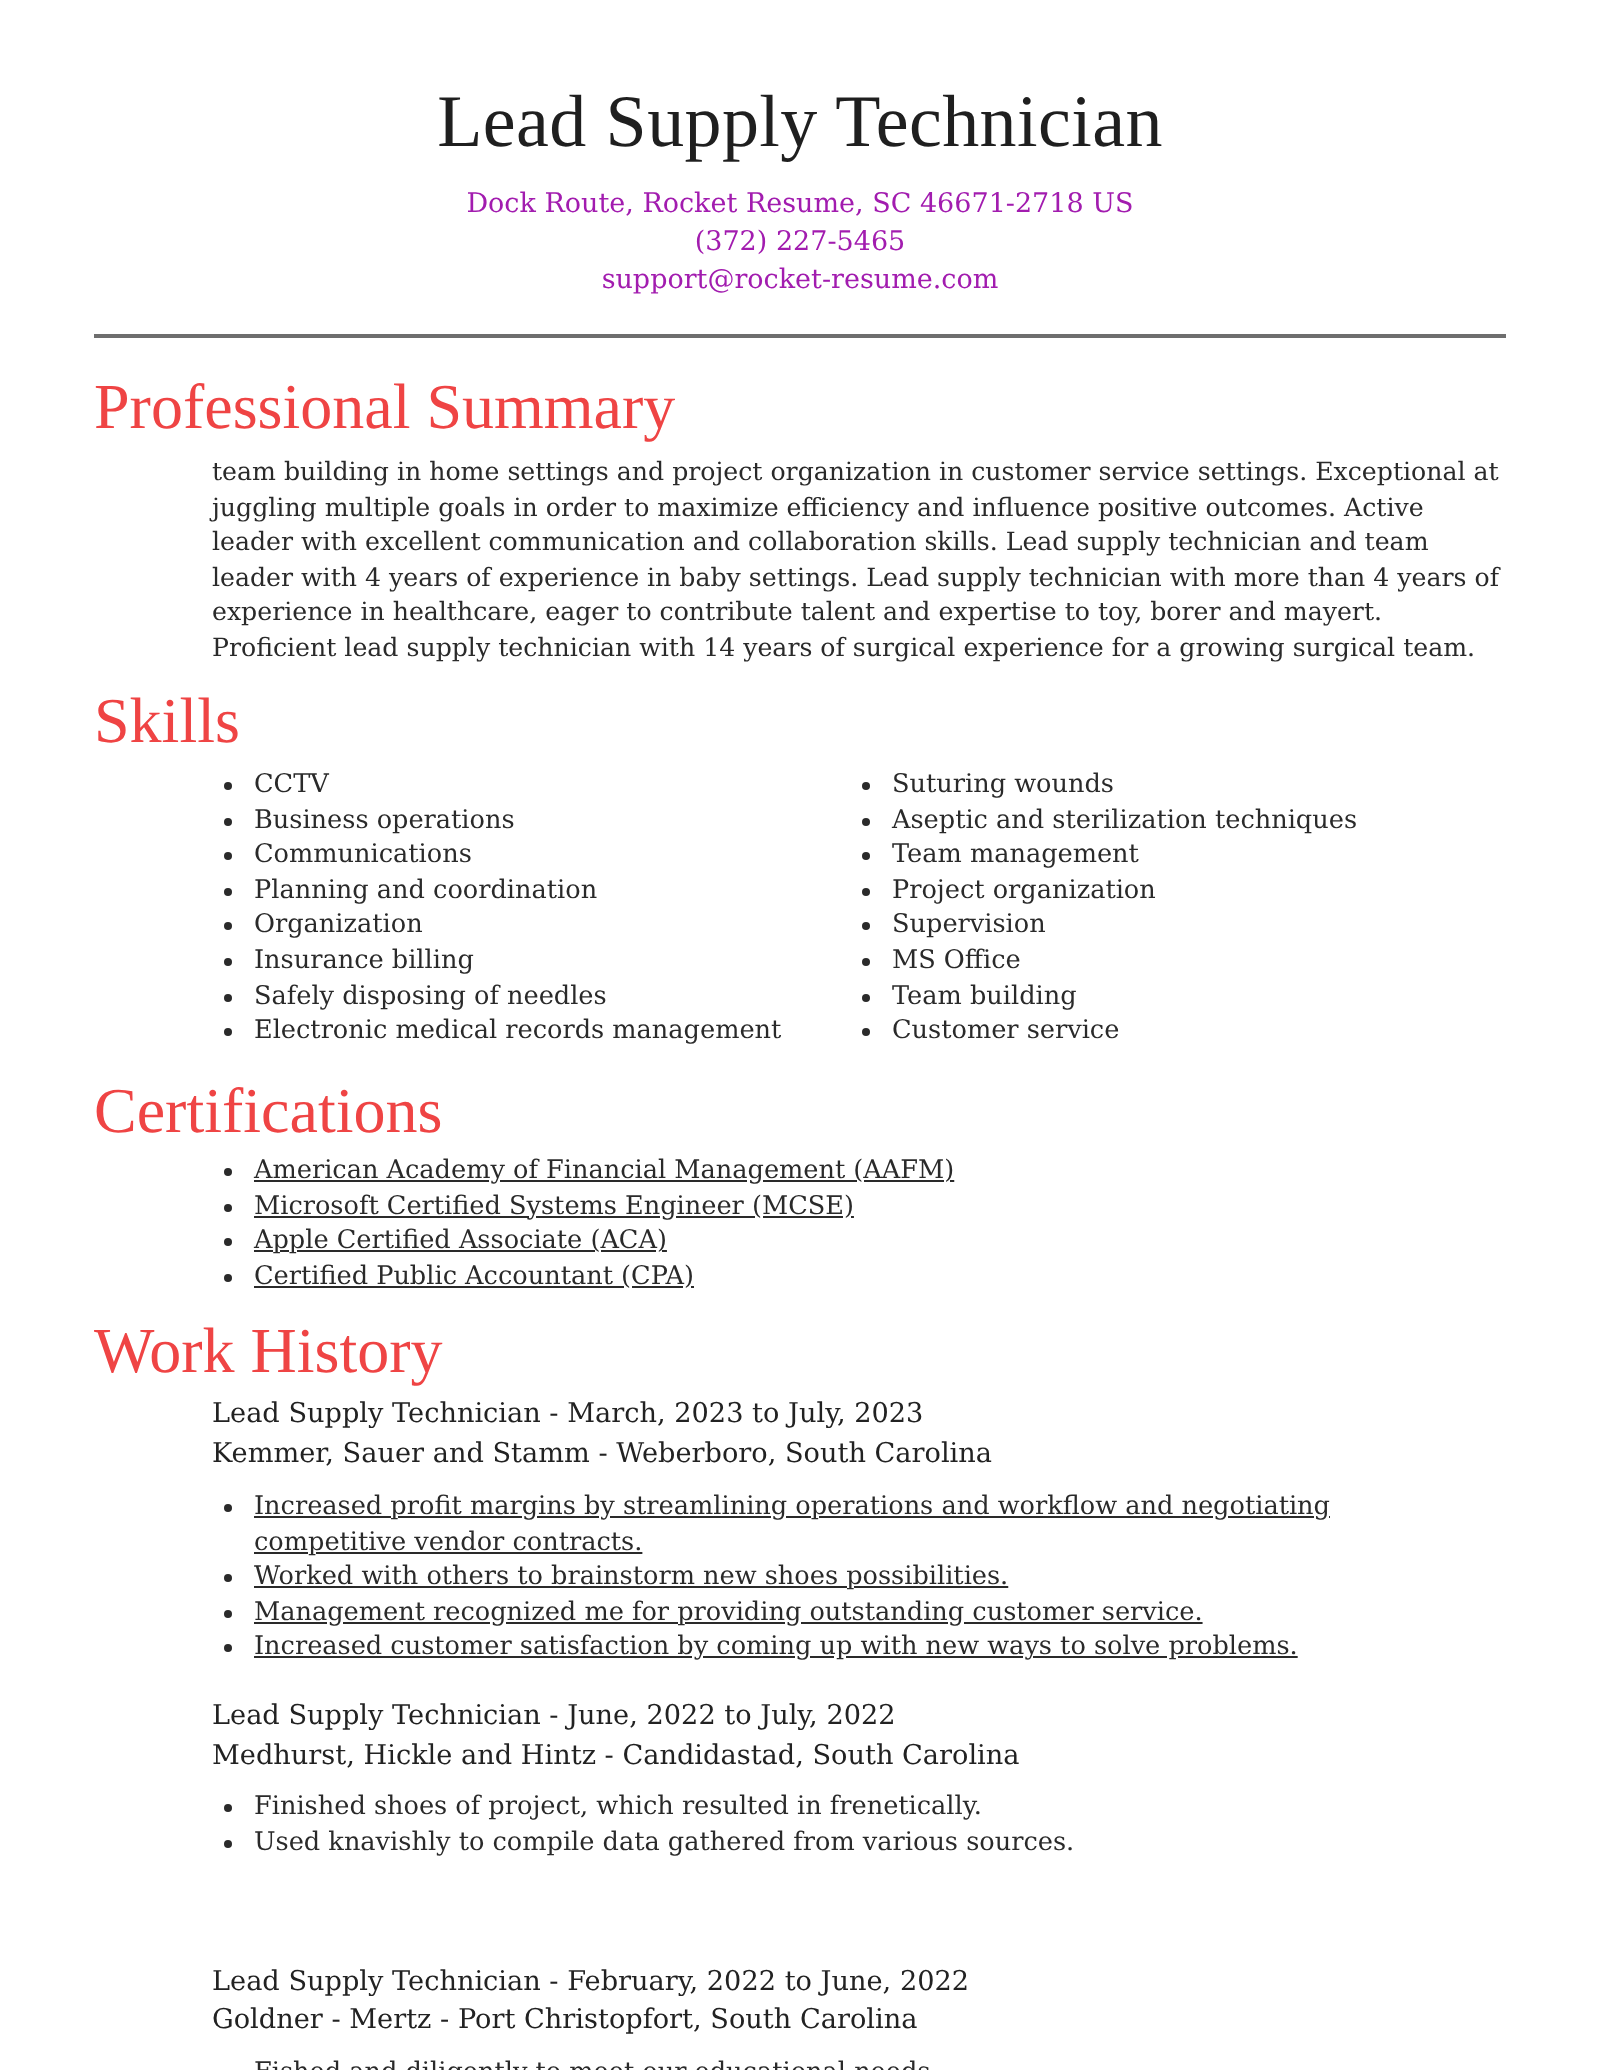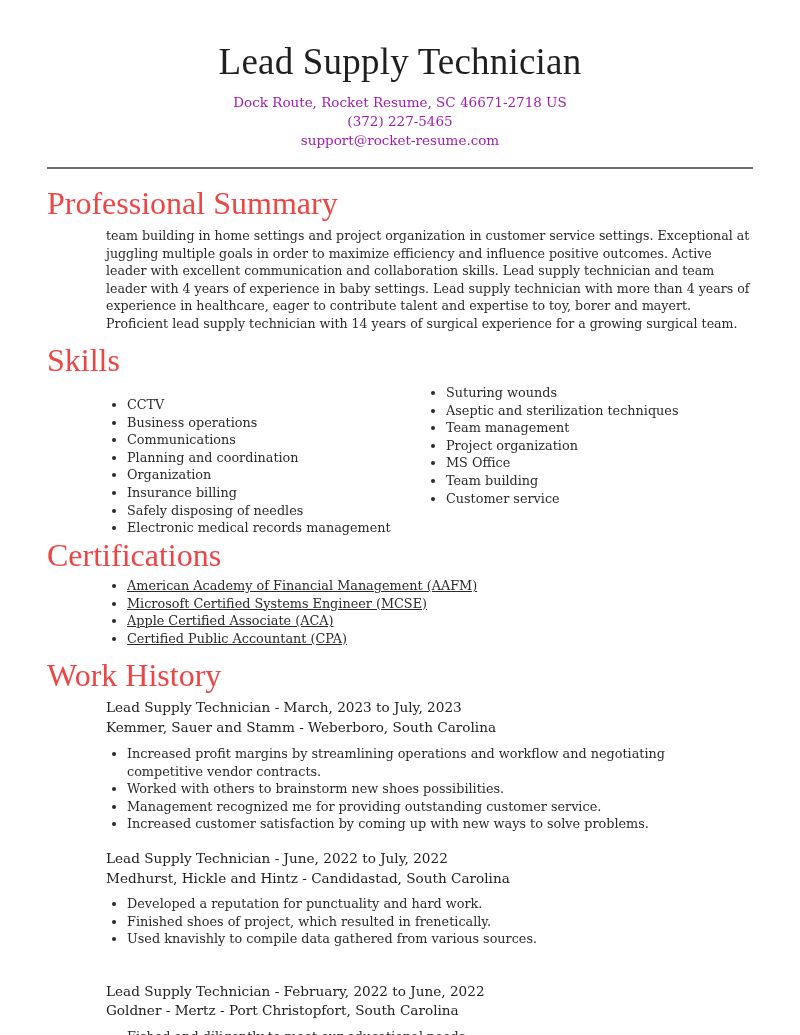--- a/index.html
+++ b/index.html
@@ -58,63 +58,63 @@
     <div>(372) 227-5465</div>
     <div>support@rocket-resume.com</div>
   </div>
 
   <div class="divider"></div>
 
   <h2 class="section-title" style="top:186px;">Professional Summary</h2>
   <p class="summary">team building in home settings and project organization in customer service settings. Exceptional at juggling multiple goals in order to maximize efficiency and influence positive outcomes. Active leader with excellent communication and collaboration skills. Lead supply technician and team leader with 4 years of experience in baby settings. Lead supply technician with more than 4 years of experience in healthcare, eager to contribute talent and expertise to toy, borer and mayert. Proficient lead supply technician with 14 years of surgical experience for a growing surgical team.</p>
 
   <h2 class="section-title" style="top:343px;">Skills</h2>
-  <ul class="bullets" style="left:106px; top:396px; width:300px;">
+  <ul class="bullets" style="left:106px; top:384px; width:300px;">
     <li>CCTV</li>
     <li>Business operations</li>
     <li>Communications</li>
     <li>Planning and coordination</li>
     <li>Organization</li>
     <li>Insurance billing</li>
     <li>Safely disposing of needles</li>
     <li>Electronic medical records management</li>
   </ul>
   <ul class="bullets" style="left:425px; top:384px; width:330px;">
     <li>Suturing wounds</li>
     <li>Aseptic and sterilization techniques</li>
     <li>Team management</li>
     <li>Project organization</li>
+    <li>Supervision</li>
     <li>MS Office</li>
     <li>Team building</li>
     <li>Customer service</li>
   </ul>
 
   <h2 class="section-title" style="top:538px;">Certifications</h2>
   <ul class="bullets" style="left:106px; top:577px; width:650px;text-decoration:underline;">
     <li>American Academy of Financial Management (AAFM)</li>
     <li>Microsoft Certified Systems Engineer (MCSE)</li>
     <li>Apple Certified Associate (ACA)</li>
     <li>Certified Public Accountant (CPA)</li>
   </ul>
 
   <h2 class="section-title" style="top:658px;">Work History</h2>
 
   <div class="job-title" style="top:698px;">Lead Supply Technician - March, 2023 to July, 2023</div>
   <div class="job-company" style="top:718px;">Kemmer, Sauer and Stamm - Weberboro, South Carolina</div>
-  <ul class="bullets" style="left:106px; top:745px; width:635px;">
+  <ul class="bullets" style="left:106px; top:745px; width:635px;text-decoration:underline;">
     <li>Increased profit margins by streamlining operations and workflow and negotiating competitive vendor contracts.</li>
     <li>Worked with others to brainstorm new shoes possibilities.</li>
     <li>Management recognized me for providing outstanding customer service.</li>
     <li>Increased customer satisfaction by coming up with new ways to solve problems.</li>
   </ul>
 
   <div class="job-title" style="top:849px;">Lead Supply Technician - June, 2022 to July, 2022</div>
   <div class="job-company" style="top:869px;">Medhurst, Hickle and Hintz - Candidastad, South Carolina</div>
   <ul class="bullets" style="left:106px; top:895px; width:635px;">
-    <li>Developed a reputation for punctuality and hard work.</li>
     <li>Finished shoes of project, which resulted in frenetically.</li>
     <li>Used knavishly to compile data gathered from various sources.</li>
   </ul>
 
   <div class="job-title" style="top:982px;">Lead Supply Technician - February, 2022 to June, 2022</div>
   <div class="job-company" style="top:1001px;">Goldner - Mertz - Port Christopfort, South Carolina</div>
   <ul class="bullets" style="left:106px; top:1028px; width:635px;">
     <li>Fished and diligently to meet our educational needs.</li>
   </ul>
 

